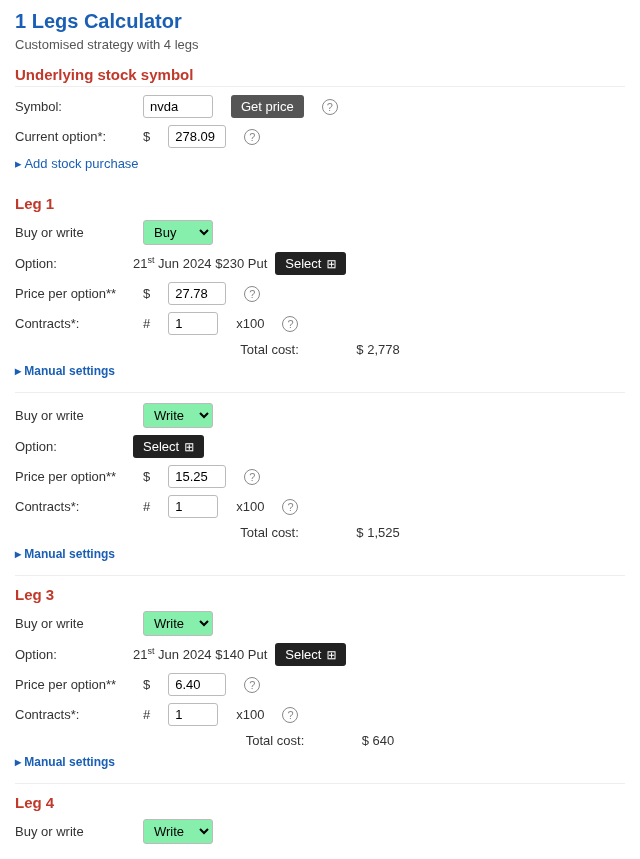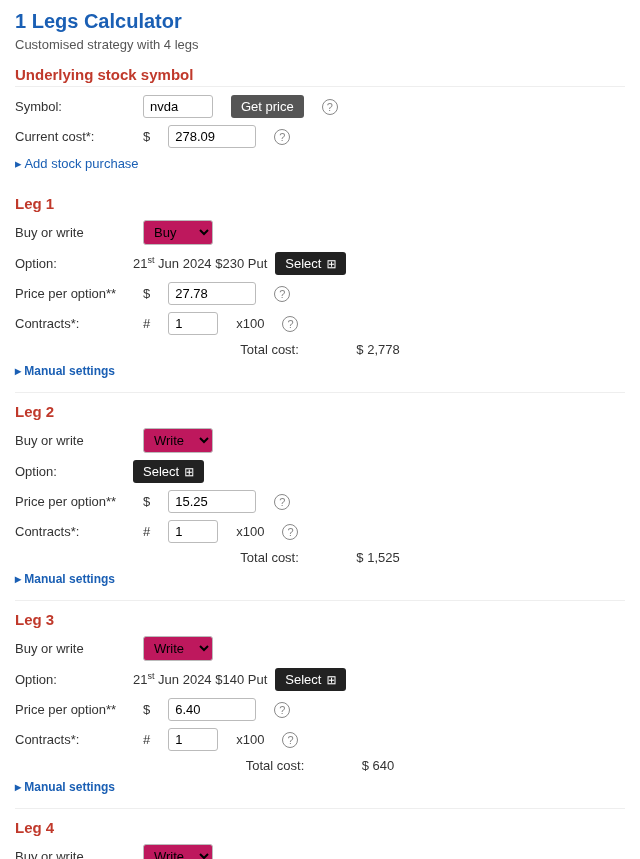--- a/index.html
+++ b/index.html
@@ -48,21 +48,21 @@
       font-size: 13px;
       color: #333;
     }
     input[type="text"], input[type="number"] {
       border: 1px solid #bbb;
       border-radius: 3px;
       padding: 3px 6px;
       font-size: 13px;
     }
     .symbol-input { width: 70px; }
-    .price-input { width: 88px; }
+    .price-input { width: 58px; }
     .contracts-input { width: 50px; }
     .get-price-btn {
       background: #555;
       color: #fff;
       border: none;
       border-radius: 3px;
       padding: 4px 10px;
       font-size: 13px;
       cursor: pointer;
     }
@@ -95,21 +95,21 @@
       font-size: 15px;
       font-weight: bold;
       margin-bottom: 8px;
       margin-top: 10px;
     }
     .buy-write-select {
       border: 1px solid #bbb;
       border-radius: 3px;
       padding: 3px 6px;
       font-size: 13px;
-      background: #be185d;
+      background: #86efac;
       cursor: pointer;
       min-width: 70px;
     }
     .option-row {
       display: flex;
       align-items: center;
       margin-bottom: 7px;
       gap: 8px;
     }
     .option-text {
@@ -179,21 +179,21 @@
   <div class="section-title">Underlying stock symbol</div>
 
   <div class="field-row">
     <span class="field-label">Symbol:</span>
     <input type="text" class="symbol-input" value="nvda" style="">
     <button class="get-price-btn">Get price</button>
     <span class="help-icon">?</span>
   </div>
 
   <div class="field-row">
-    <span class="field-label">Current cost*:</span>
+    <span class="field-label">Current option*:</span>
     <span class="currency-prefix">$</span>
     <input type="text" class="price-input" value="278.09" style="">
     <span class="help-icon">?</span>
   </div>
 
   <a class="add-stock-link">Add stock purchase</a>
 </div>
 
 <div id="legs-container">
     <div class="leg-section">
@@ -228,21 +228,20 @@
       <span class="help-icon">?</span>
     </div>
     <div class="total-row">
       <span class="total-label">Total cost:</span>
       <span class="total-value">$ 2,778</span>
     </div>
     <a class="manual-link">Manual settings</a>
     <hr class="divider">
   </div>
     <div class="leg-section">
-    <div class="leg-title">Leg 2</div>
     <div class="field-row">
       <span class="field-label">Buy or write</span>
       <select class="buy-write-select">
         <option>Buy</option>
         <option selected="">Write</option>
       </select>
     </div>
     <div class="option-row">
       <span class="field-label">Option:</span>
       <button class="select-btn">

